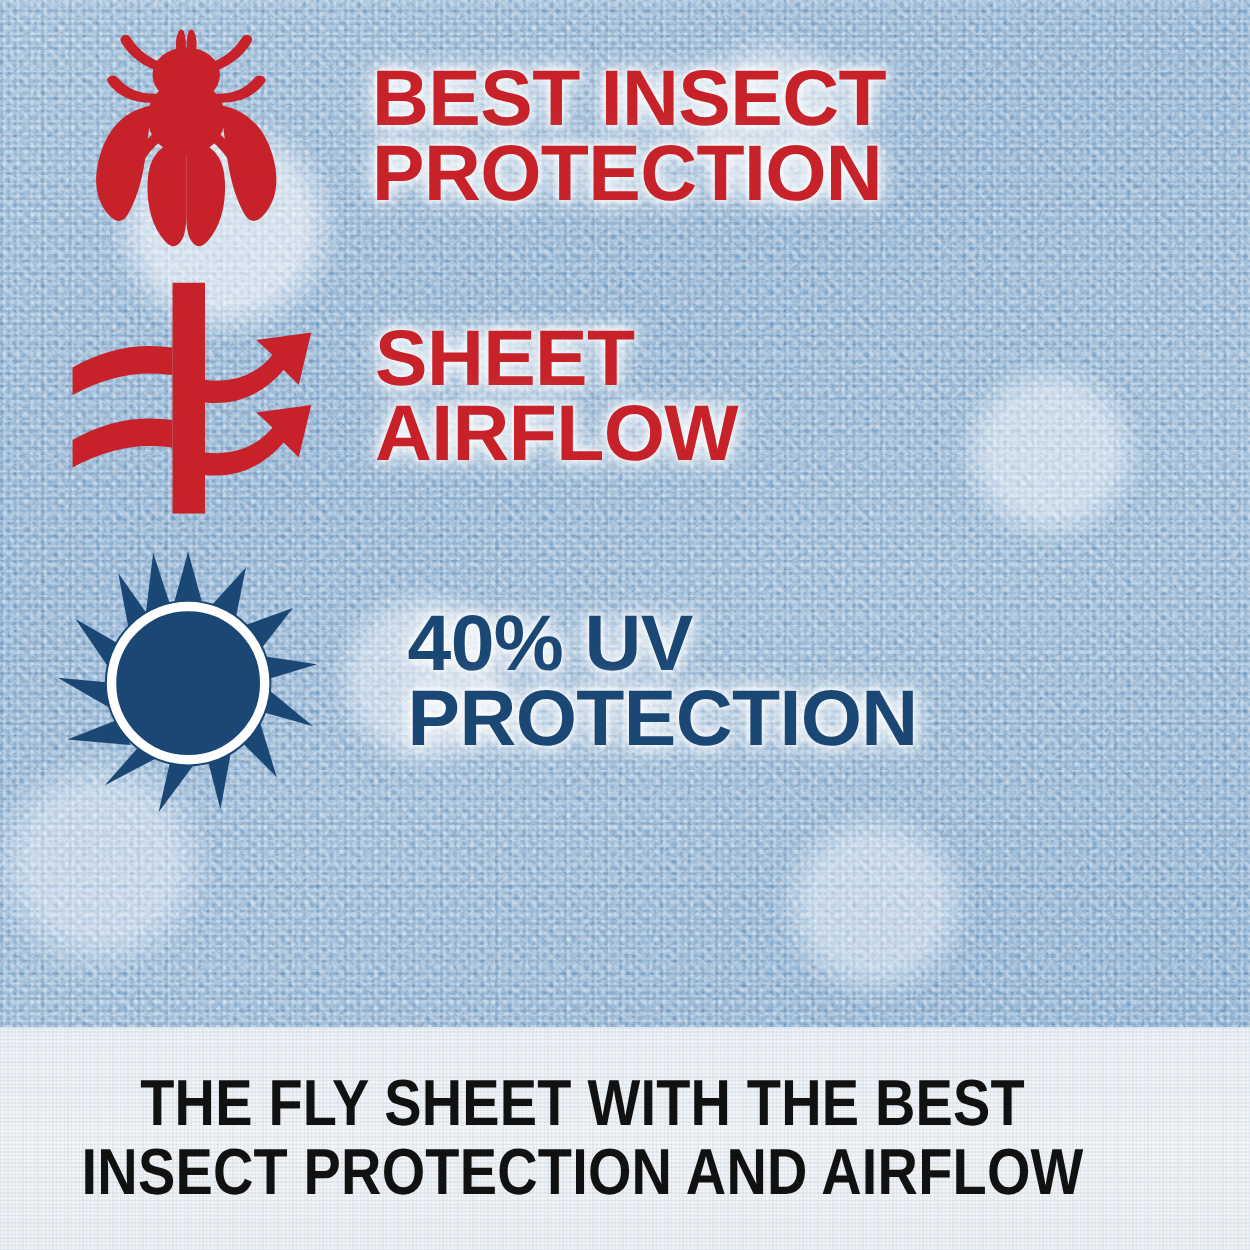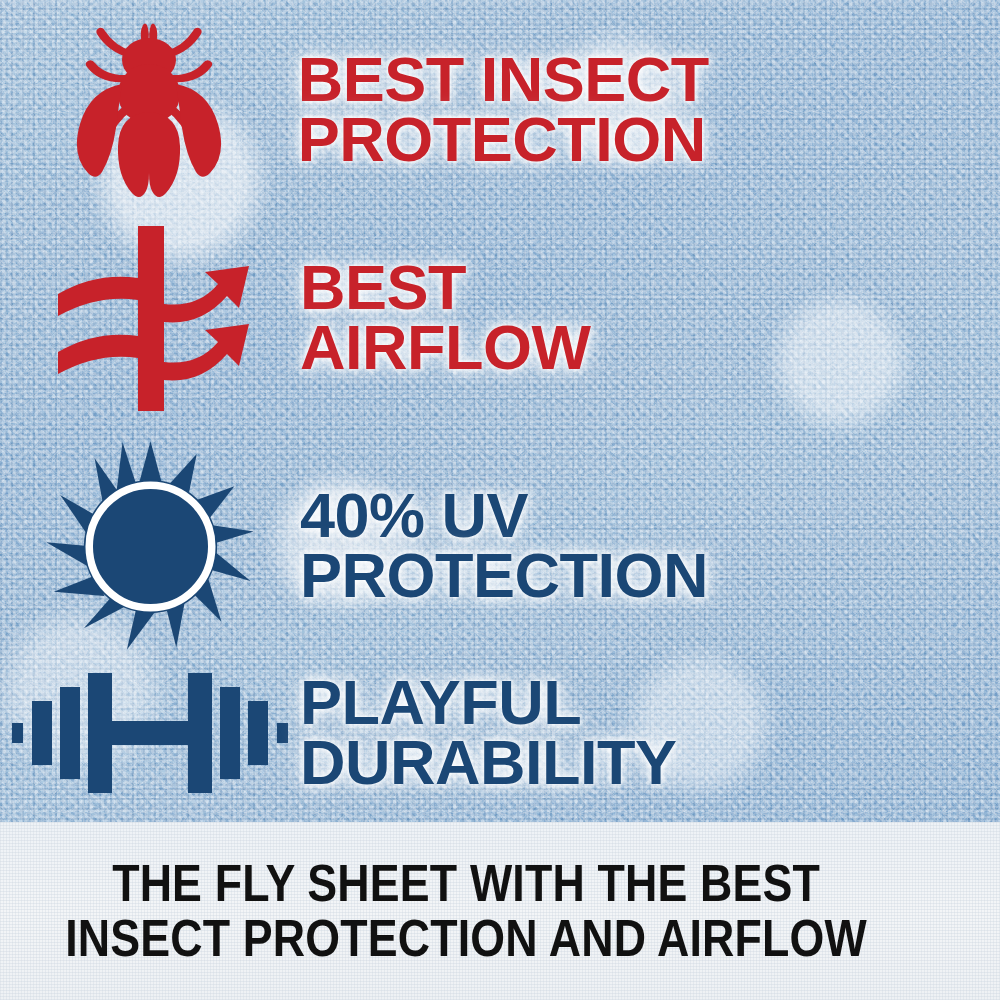--- a/index.html
+++ b/index.html
@@ -101,21 +101,21 @@
     text-shadow:
       0 0 5px rgba(255,255,255,.95),
       0 0 10px rgba(255,255,255,.9),
       0 0 18px rgba(255,255,255,.78),
       0 0 28px rgba(255,255,255,.58);
   }
 
   
   #row-insect   { left: 0;  top: 10px;  width: 893px; height: 200px; justify-content: center; }
   #row-airflow  { left: 0;  top: 218px; width: 1000px; height: 200px; }
-  #row-uv       { left: 0;  top: 432px; width: 1000px; height: 228px; }
+  #row-uv       { left: 0;  top: 432px; width: 1000px; height: 228px; gap: 26px; }
   #row-durable  { left: 0;  top: 648px; width: 1000px; height: 170px; }
 
   
   .caption-band {
     position: absolute;
     left: 0;
     top: 822px;
     width: 1000px;
     height: 178px;
     background: #eff2f5;
@@ -198,21 +198,21 @@
 
           <path d="M8 126 q38 -22 80 -16 l0 22 q-40 -6 -80 16 z"></path>
 
           <path d="M114 78 q34 4 54 -20 l-13 -12 l44 -6 l-10 42 l-12 -12 q-26 30 -63 26 z"></path>
 
           <path d="M114 136 q34 4 54 -20 l-13 -12 l44 -6 l-10 42 l-12 -12 q-26 30 -63 26 z"></path>
         </g>
       </svg>
     </div>
     <div class="text-cell">
-      <p class="headline red">BEST
+      <p class="headline red">SHEET
 AIRFLOW</p>
     </div>
   </div>
 
   <div class="row" id="row-uv">
     <div class="icon-cell">
       <svg width="215" height="215" viewBox="0 0 200 200" aria-label="sun">
         <g fill="#1b4775">
 
           <polygon points="100,2 112,46 88,46"></polygon>
@@ -235,45 +235,19 @@
 
         <circle cx="100" cy="100" r="57" fill="none" stroke="#ffffff" stroke-width="7"></circle>
       </svg>
     </div>
     <div class="text-cell">
       <p class="headline navy">40% UV
 PROTECTION</p>
     </div>
   </div>
 
-  <div class="row" id="row-durable">
-    <div class="icon-cell">
-      <svg width="280" height="130" viewBox="0 0 280 130" aria-label="dumbbell">
-        <g fill="#1b4775">
-
-          <rect x="2" y="55" width="11" height="20"></rect>
-
-          <rect x="22" y="33" width="20" height="64"></rect>
-          <rect x="50" y="19" width="20" height="92"></rect>
-          <rect x="78" y="5" width="24" height="120"></rect>
-
-          <rect x="102" y="53" width="76" height="24"></rect>
-
-          <rect x="178" y="5" width="24" height="120"></rect>
-          <rect x="210" y="19" width="20" height="92"></rect>
-          <rect x="238" y="33" width="20" height="64"></rect>
-
-          <rect x="267" y="55" width="11" height="20"></rect>
-        </g>
-      </svg>
-    </div>
-    <div class="text-cell">
-      <p class="headline navy">PLAYFUL
-DURABILITY</p>
-    </div>
-  </div>
 
   <div class="caption-band">
     <p class="caption-text">THE FLY SHEET WITH THE BEST
 INSECT PROTECTION AND AIRFLOW</p>
   </div>
 
 </div>
 
 </body></html>

